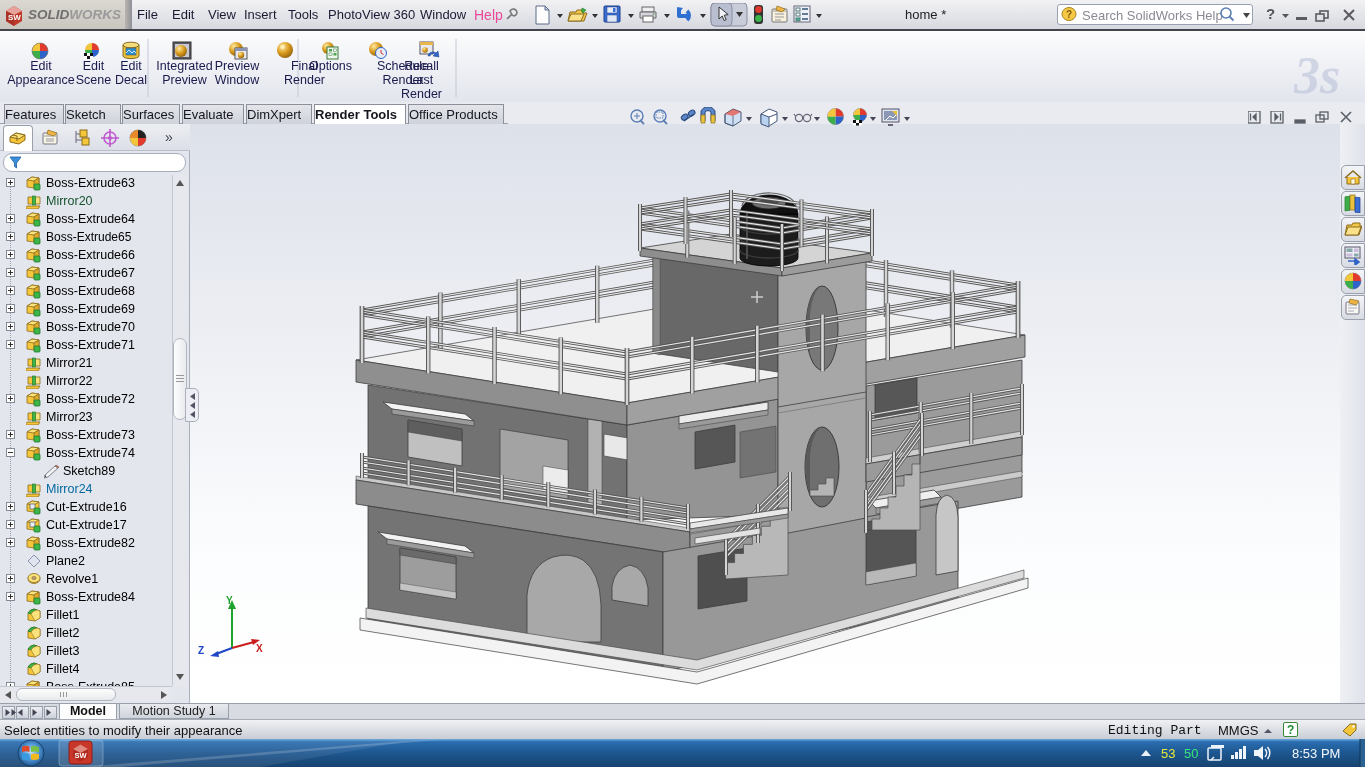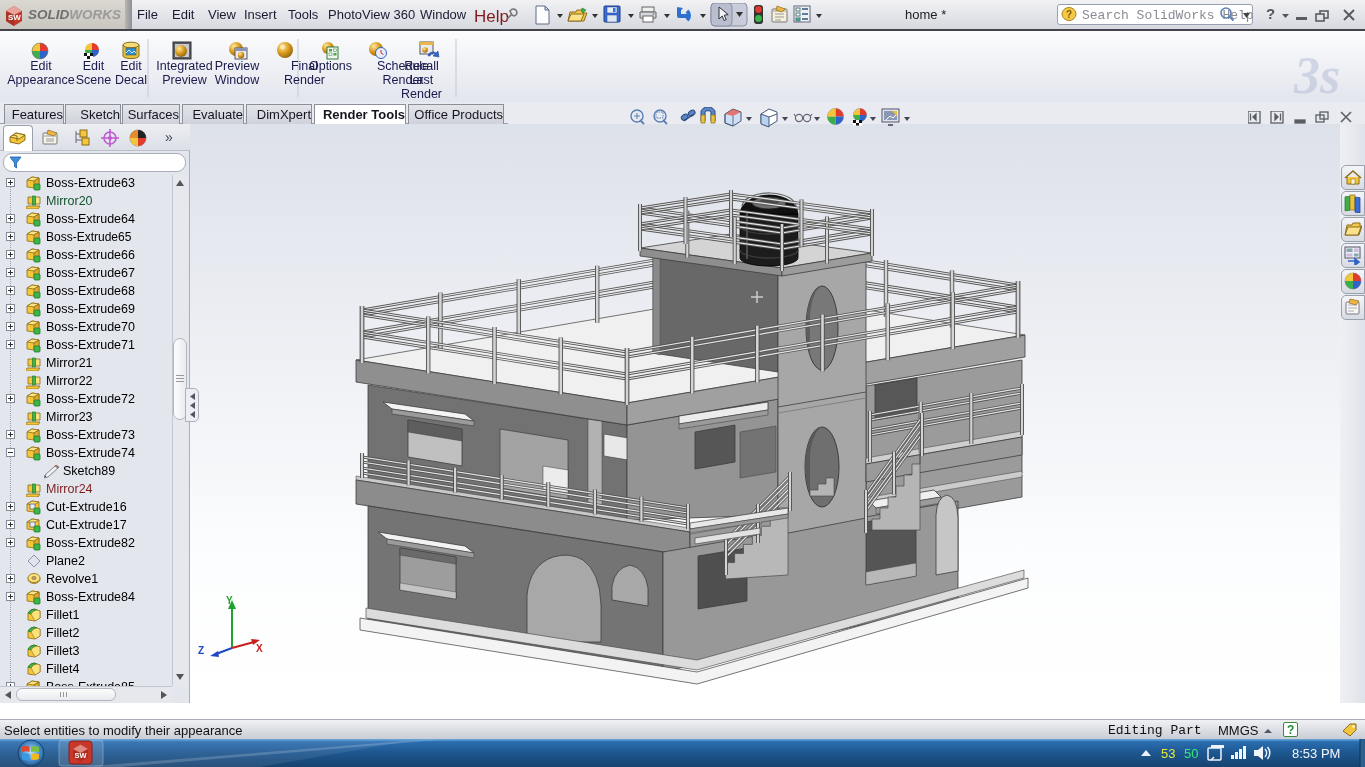--- a/index.html
+++ b/index.html
@@ -8,21 +8,21 @@
 .abs { position:absolute; }
 
 #topbar { left:0; top:0; width:1365px; height:29px; background:linear-gradient(#f2f2f4,#d7d9e0); }
 #logoarea { left:0; top:0; width:125px; height:29px; background:linear-gradient(#dbd8d2,#c9c6bf); display:flex; align-items:center; }
 #topsep { left:0; top:29px; width:1365px; height:2px; background:#43434b; }
 
 #ribbon { left:0; top:31px; width:1365px; height:71px; background:linear-gradient(#fcfcfd,#e2e5ed); }
 .rbtn { position:absolute; top:28px; text-align:center; color:#1a1a4d; font-size:12.5px; line-height:14px; }
 
 #tabrow { left:0; top:102px; width:1365px; height:22px; background:#e9ebf1; }
-.tab { position:absolute; top:2px; height:20px; background:linear-gradient(#e3e5ea,#cfd2da); border:1px solid #8a8f9a; border-bottom:none; color:#15151f; font-size:13px; text-align:right; line-height:19px; }
+.tab { position:absolute; top:2px; height:20px; background:linear-gradient(#e3e5ea,#cfd2da); border:1px solid #8a8f9a; border-bottom:none; color:#15151f; font-size:13px; text-align:left; line-height:19px; }
 .tab.active { background:#fff; font-weight:bold; }
 
 #viewport { left:190px; top:124px; width:1150px; height:579px; background:linear-gradient(#dde1ea 0%, #eceef3 35%, #fcfdfe 75%, #ffffff 100%); }
 #leftpanel { left:0; top:124px; width:190px; height:579px; background:#e3e6ed; border-right:1px solid #aab0ba; }
 #taskpane { left:1340px; top:124px; width:25px; height:579px; background:linear-gradient(90deg,#eef0f4,#dfe2e9); }
 
 #tree { position:absolute; left:0; top:0; width:172px; height:579px; font-size:13px; color:#111; overflow:hidden; }
 
 #modeltabs { left:0; top:703px; width:1365px; height:16px; background:#d8dbe2; border-top:1px solid #9aa0ab; }
 #statusbar { left:0; top:719px; width:1365px; height:20px; background:linear-gradient(#f0f1f4,#c9cdd5); border-top:1px solid #a6abb5; font-size:13px; color:#111; }
@@ -45,21 +45,21 @@
     </svg>
   </div>
   <div class="abs" style="left:125px;top:0;width:7px;height:29px;background:linear-gradient(90deg,#b9b6af,#8f8f98);"></div>
   <div class="abs" style="left:137px;top:7px;font-size:13px;color:#1a1a33;">File</div>
   <div class="abs" style="left:172px;top:7px;font-size:13px;color:#1a1a33;">Edit</div>
   <div class="abs" style="left:208px;top:7px;font-size:13px;color:#1a1a33;">View</div>
   <div class="abs" style="left:244px;top:7px;font-size:13px;color:#1a1a33;">Insert</div>
   <div class="abs" style="left:288px;top:7px;font-size:13px;color:#1a1a33;">Tools</div>
   <div class="abs" style="left:328px;top:7px;font-size:13px;color:#1a1a33;">PhotoView 360</div>
   <div class="abs" style="left:420px;top:7px;font-size:13px;color:#1a1a33;">Window</div>
-  <div class="abs" style="left:474px;top:7px;font-size:17px;color:#7f1d1d;">Help</div>
+  <div class="abs" style="left:474px;top:7px;font-size:14px;color:#ec4899;">Help</div>
   <svg class="abs" style="left:503px;top:7px;" width="18" height="16">
       <path d="M4 12 L9 7 M8 3 a3.5 3.5 0 1 1 3 6 l-2 -1 -2 -4 z" fill="none" stroke="#777" stroke-width="1.6"></path>
     </svg>
 
   <svg class="abs" style="left:528px;top:3px;" width="310" height="24">
 
     <g transform="translate(7,3)">
         <path d="M1 0 h9 l4 4 v14 h-13 z" fill="#fdfdfd" stroke="#5c6b8a"></path>
         <path d="M10 0 l4 4 h-4 z" fill="#cfd8ea" stroke="#5c6b8a"></path>
       </g>
@@ -122,21 +122,21 @@
       </g>
     <path d="M288 11 l3 4 3-4 z" fill="#333"></path>
   </svg>
   <div class="abs" style="left:905px;top:7px;font-size:13px;color:#222;">home *</div>
 
   <div class="abs" style="left:1057px;top:4px;width:196px;height:21px;background:#fff;border:1px solid #98a0b2;border-radius:3px;"></div>
   <svg class="abs" style="left:1061px;top:6px;" width="18" height="17">
       <ellipse cx="8" cy="8" rx="7" ry="6.5" fill="#f7c843" stroke="#a8821f"></ellipse>
       <text x="5" y="12" font-size="10" font-weight="bold" fill="#7a5a10">?</text>
     </svg>
-  <div class="abs" style="left:1082px;top:8px;font-size:13px;color:#8a8a93;font-family:Liberation Mono, monospace;">Search SolidWorks Help</div>
+  <div class="abs" style="left:1082px;top:8px;font-size:13px;color:#8a8a93;">Search SolidWorks Help</div>
   <svg class="abs" style="left:1218px;top:6px;" width="34" height="18">
       <circle cx="8" cy="7" r="5" fill="none" stroke="#5b7fb5" stroke-width="1.6"></circle>
       <path d="M11.5 10.5 l4 4" stroke="#5b7fb5" stroke-width="1.8"></path>
       <path d="M25 7 l3.5 5 3.5-5 z" fill="#444"></path>
     </svg>
 
   <div class="abs" style="left:1266px;top:5px;font-size:15px;font-weight:bold;color:#555;">?</div>
   <svg class="abs" style="left:1280px;top:12px;" width="12" height="8">
       <path d="M2 2 l3.5 4 3.5-4 z" fill="#555"></path>
     </svg>
@@ -810,21 +810,21 @@
           <use href="#be"></use>
         </svg>
     <div class="abs" style="left:46px;top:322px;font-size:12.5px;color:#000;white-space:nowrap;">Boss-Extrude74</div>
     <svg class="abs" style="left:44px;top:339px;" width="16" height="16">
           <use href="#ske"></use>
         </svg>
     <div class="abs" style="left:63px;top:340px;font-size:12.5px;color:#000;white-space:nowrap;">Sketch89</div>
     <svg class="abs" style="left:26px;top:357px;" width="16" height="16">
           <use href="#mir"></use>
         </svg>
-    <div class="abs" style="left:46px;top:358px;font-size:12.5px;color:#7f1d1d;white-space:nowrap;">Mirror24</div>
+    <div class="abs" style="left:46px;top:358px;font-size:12.5px;color:#0369a1;white-space:nowrap;">Mirror24</div>
     <div class="abs" style="left:6px;top:378px;width:9px;height:9px;border:1px solid #848a96;background:#fff;"></div>
         <div class="abs" style="left:8px;top:382px;width:5px;height:1px;background:#333;"></div>
         <div class="abs" style="left:10px;top:380px;width:1px;height:5px;background:#333;"></div>
     <svg class="abs" style="left:26px;top:375px;" width="16" height="16">
           <use href="#cut"></use>
         </svg>
     <div class="abs" style="left:46px;top:376px;font-size:12.5px;color:#000;white-space:nowrap;">Cut-Extrude16</div>
     <div class="abs" style="left:6px;top:396px;width:9px;height:9px;border:1px solid #848a96;background:#fff;"></div>
         <div class="abs" style="left:8px;top:400px;width:5px;height:1px;background:#333;"></div>
         <div class="abs" style="left:10px;top:398px;width:1px;height:5px;background:#333;"></div>
@@ -946,20 +946,36 @@
       <path d="M9 9 L9 17 A8 8 0 0 1 1 9 z" fill="#3cae4a"></path>
       <path d="M9 9 L1 9 A8 8 0 0 1 9 1 z" fill="#f2c53a"></path>
     </svg>
   <div class="abs" style="left:1341px;top:295px;width:24px;height:25px;background:linear-gradient(#f4f5f8,#d8dbe3);border:1px solid #9aa0ac;border-radius:5px 0 0 5px;"></div>
   <svg class="abs" style="left:1344px;top:298px;" width="18" height="18">
       <rect x="2" y="4" width="13" height="12" rx="1" fill="#f8f8f2" stroke="#778"></rect>
       <path d="M4 7 h9 M4 10 h9 M4 13 h6" stroke="#aab" stroke-width="1"></path>
       <path d="M6 1 l9 2 -3 4 -7-2 z" fill="#f0b445" stroke="#8a6d1f" stroke-width="0.7"></path>
     </svg>
 
+  <div class="abs" id="modeltabs">
+    <div class="abs" style="left:2px;top:2px;width:56px;height:13px;display:flex;gap:1px;">
+      <div style="width:13px;height:13px;background:linear-gradient(#eceef2,#cdd1d9);border:1px solid #98a0ac;"></div>
+      <div style="width:13px;height:13px;background:linear-gradient(#eceef2,#cdd1d9);border:1px solid #98a0ac;"></div>
+      <div style="width:13px;height:13px;background:linear-gradient(#eceef2,#cdd1d9);border:1px solid #98a0ac;"></div>
+      <div style="width:13px;height:13px;background:linear-gradient(#eceef2,#cdd1d9);border:1px solid #98a0ac;"></div>
+    </div>
+    <svg class="abs" style="left:3px;top:4px;" width="56" height="9" fill="#445">
+        <path d="M1 1 v7 M7 4.5 L2.5 1 v7 z M8.5 1 L13 4.5 L8.5 8 z" transform="translate(0,0)"></path>
+        <path d="M15 4.5 L19.5 1 v7 z"></path>
+        <path d="M29.5 1 L34 4.5 L29.5 8 z"></path>
+        <path d="M43.5 1 L48 4.5 L43.5 8 z M49.5 1 v7"></path>
+      </svg>
+    <div class="abs" style="left:59px;top:0;width:58px;height:16px;background:#fdfdfe;border:1px solid #98a0ac;border-top:none;font-size:12.5px;font-weight:bold;text-align:center;color:#111;">Model</div>
+    <div class="abs" style="left:119px;top:0;width:110px;height:15px;background:linear-gradient(#e8eaee,#cfd3db);border:1px solid #98a0ac;border-top:none;font-size:12.5px;text-align:center;color:#222;">Motion Study 1</div>
+  </div>
   <div class="abs" id="statusbar">
     <span style="position:absolute;left:4px;top:3px;">Select entities to modify their appearance</span>
     <span style="position:absolute;left:1108px;top:3px;font-family:Liberation Mono, monospace;">Editing Part</span>
     <span style="position:absolute;left:1218px;top:3px;">MMGS</span>
     <svg class="abs" style="left:1262px;top:7px;" width="12" height="8">
         <path d="M2 6 l4-4 4 4 z" fill="#556"></path>
       </svg>
     <div class="abs" style="left:1283px;top:2px;width:15px;height:15px;background:#fff;border:1px solid #3a8a3a;border-radius:2px;"></div>
     <span style="position:absolute;left:1287px;top:3px;color:#1f8a2f;font-weight:bold;font-size:12px;">?</span>
     <svg class="abs" style="left:1342px;top:3px;" width="16" height="14">

